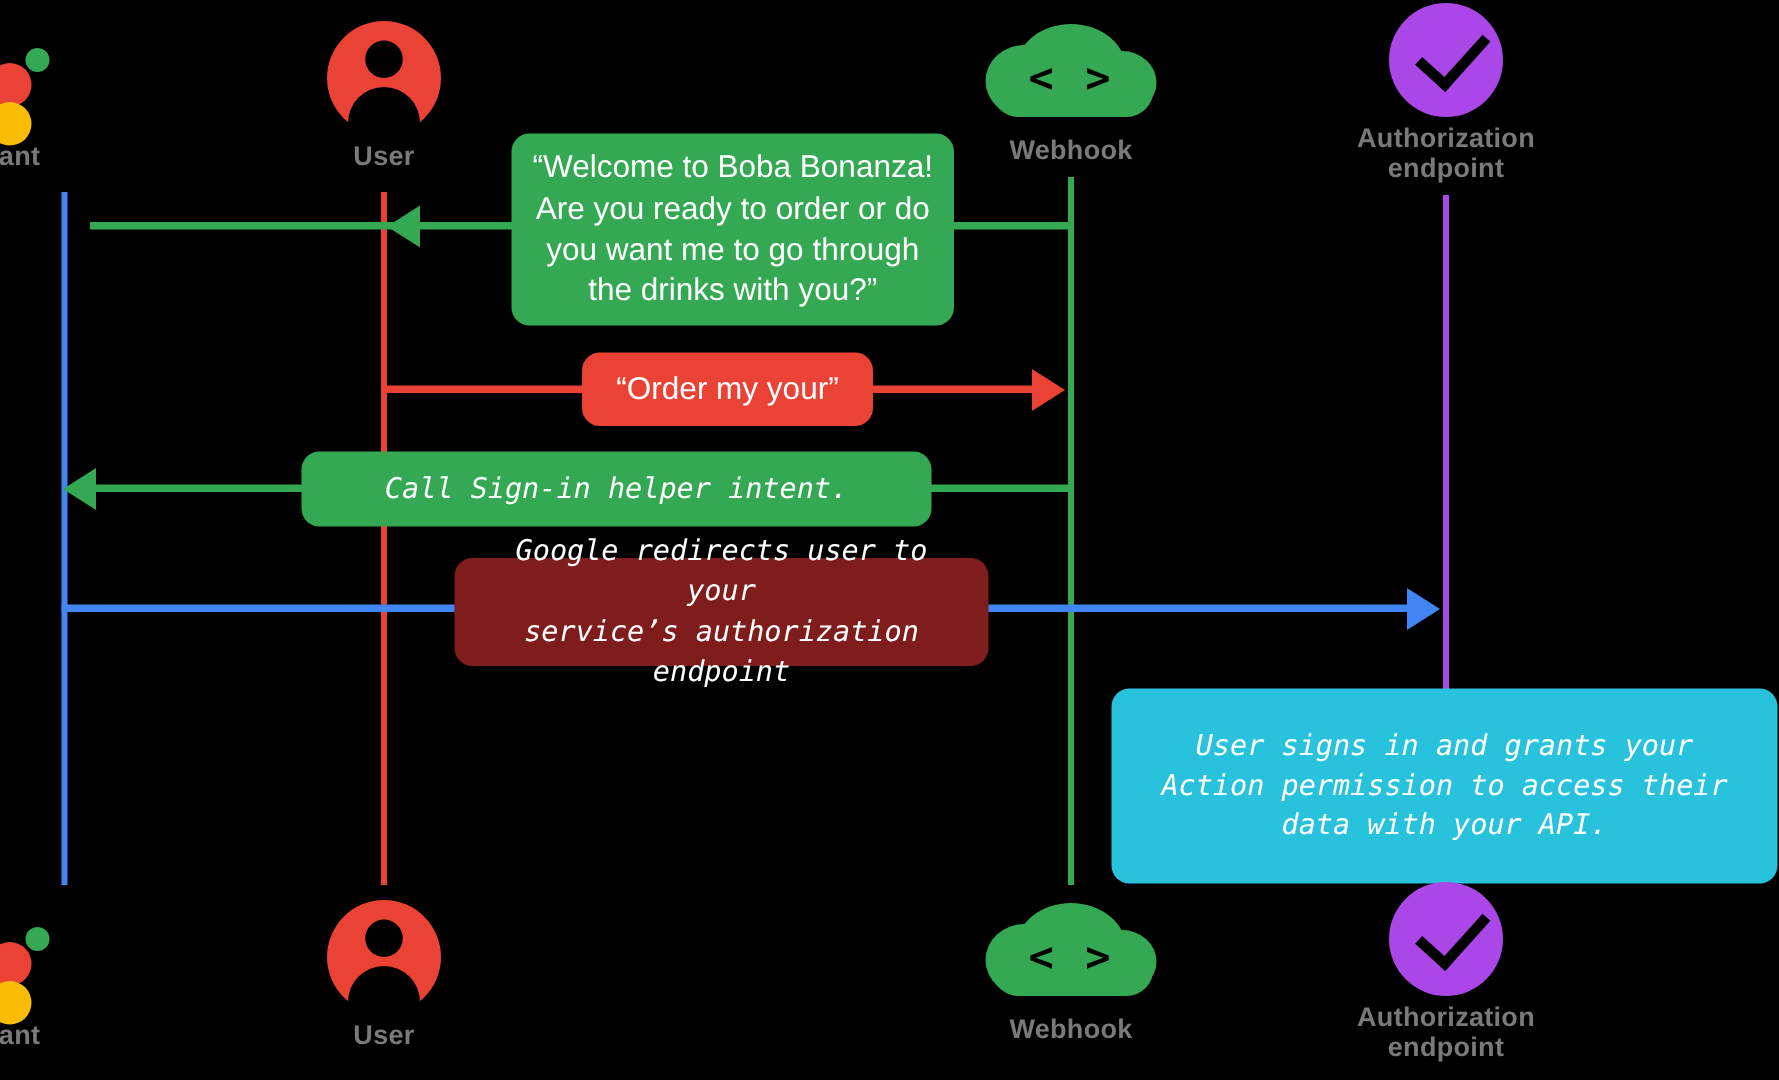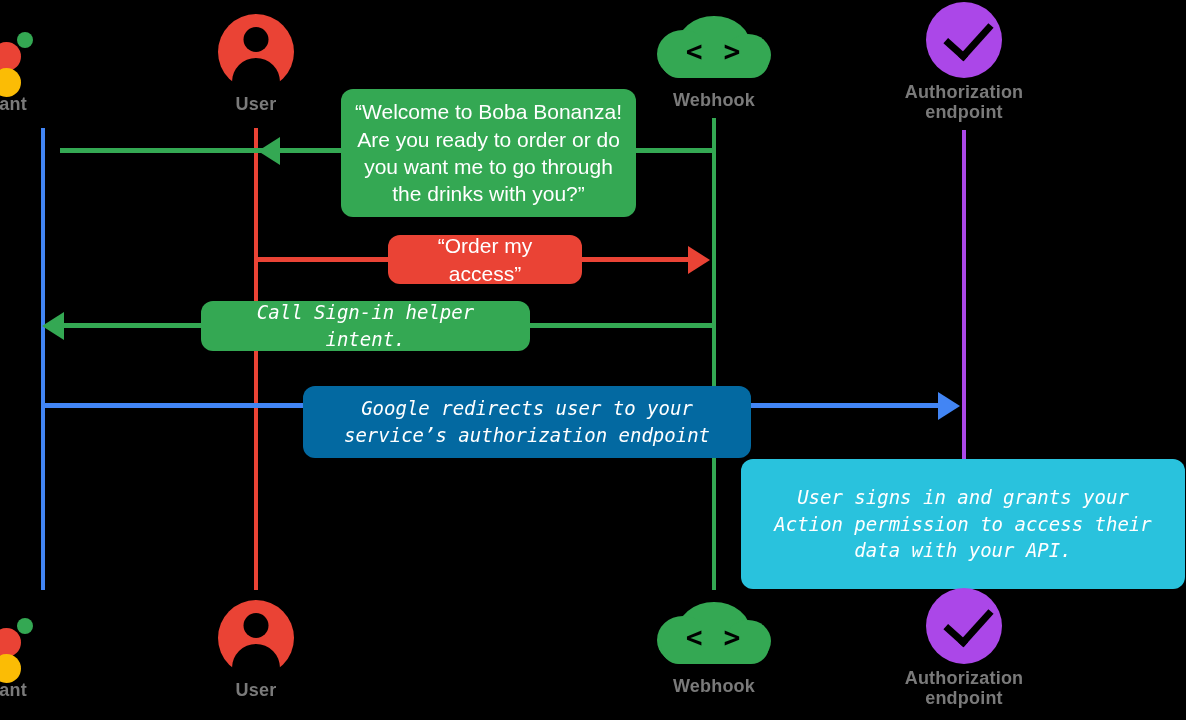--- a/index.html
+++ b/index.html
@@ -167,25 +167,25 @@
   <div class="arrow-head left" style="left:42px; top:312px; border-right-color:#34A853;"></div>
 
   <div class="arrow-line" style="left:41px; top:403px; width:897px; background:#4285F4;"></div>
   <div class="arrow-head right" style="left:938px; top:392px; border-left-color:#4285F4;"></div>
 
   <div class="bubble prose" style="left:341px; top:89px; width:295px; height:128px; background:#34A853; padding:6px 14px;">“Welcome to Boba Bonanza!
 Are you ready to order or do
 you want me to go through
 the drinks with you?”</div>
 
-  <div class="bubble prose" style="left:388px; top:235px; width:194px; height:49px; background:#EA4335; padding:4px 12px;">“Order my access”</div>
-
-  <div class="bubble mono" style="left:201px; top:301px; width:329px; height:50px; background:#34A853; padding:4px 14px;">Call Sign-in helper intent.</div>
-
-  <div class="bubble mono" style="left:303px; top:386px; width:448px; height:72px; background:#0369a1; padding:4px 14px;">Google redirects user to your
+  <div class="bubble prose" style="left:388px; top:235px; width:194px; height:49px; background:#EA4335; padding:4px 12px;">“Order my your”</div>
+
+  <div class="bubble mono" style="left:201px; top:301px; width:420px; height:50px; background:#34A853; padding:4px 14px;">Call Sign-in helper intent.</div>
+
+  <div class="bubble mono" style="left:303px; top:372px; width:356px; height:72px; background:#7f1d1d; padding:4px 14px;">Google redirects user to your
 service’s authorization endpoint</div>
 
   <div class="bubble mono" style="left:741px; top:459px; width:444px; height:130px; background:#29C2DD; padding:6px 14px;">User signs in and grants your
 Action permission to access their
 data with your API.</div>
 
   <div class="actor" style="left:-58px; top:10px;">
     <div class="actor-icon">
       <div class="assistant-dots">
 

